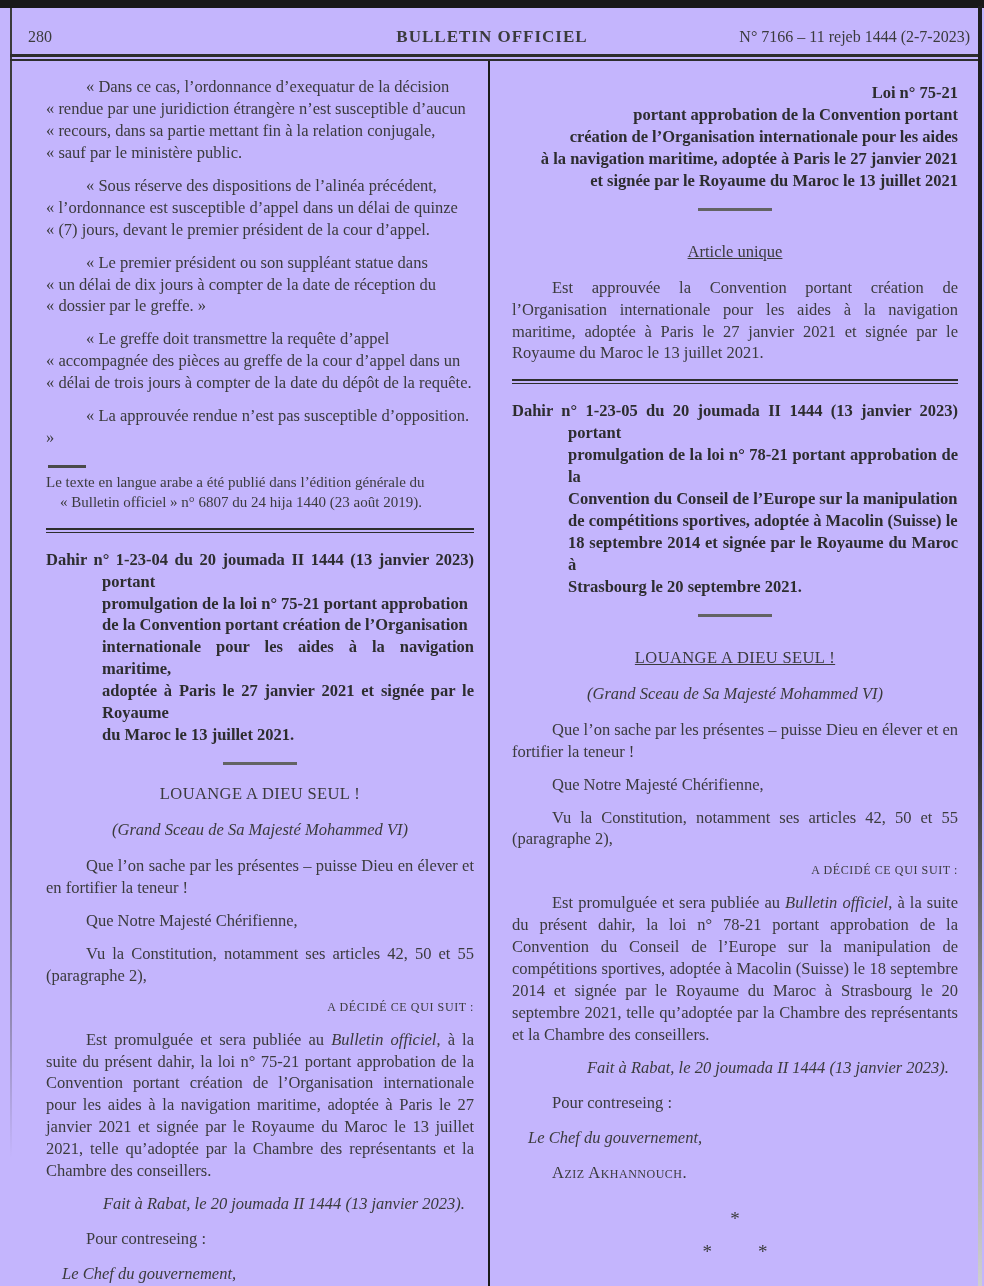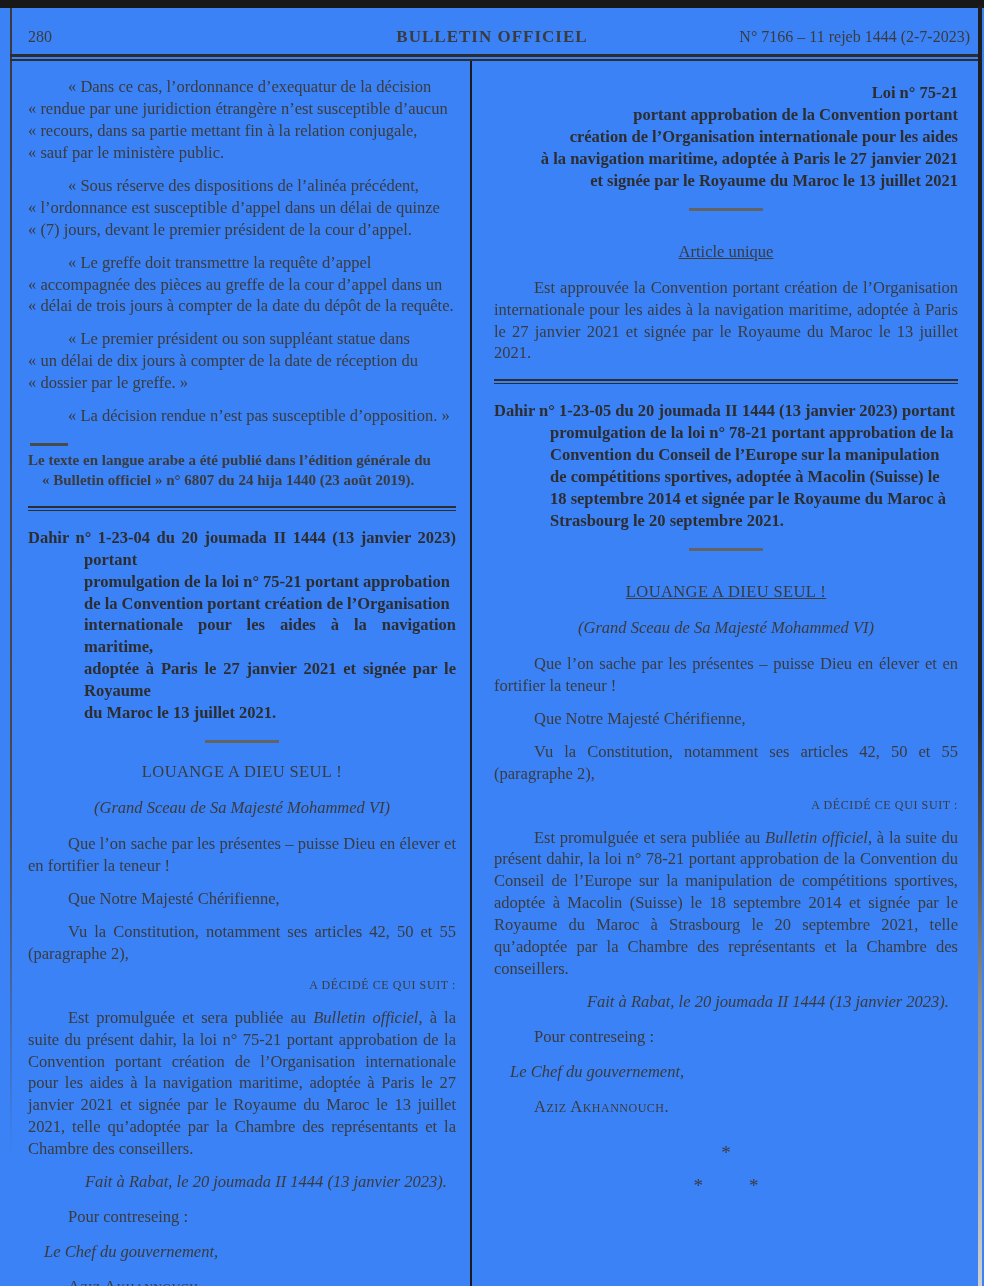--- a/index.html
+++ b/index.html
@@ -1,51 +1,51 @@
 <!DOCTYPE html>
 <html><head>
 <meta charset="utf-8">
 <style>
   html,body { margin:0; padding:0; background:#ffffff; }
   .page {
     position:relative; width:984px; height:1286px; overflow:hidden;
-    background:#3b82f6; color:#3b3b3d;
+    background:#c4b5fd; color:#3b3b3d;
     font-family:"Liberation Serif","DejaVu Serif",serif;
     font-size:16.5px; line-height:1.33;
   }
   
   .scan-top   { position:absolute; top:0; left:0; right:0; height:8px; background:#181818; }
   .scan-right { position:absolute; top:6px; right:2px; width:4px; height:1280px;
                 background:linear-gradient(#1e1e1e 0%,#222 55%,#8d8d8d 78%,#cfcfcf 100%); }
   .scan-left  { position:absolute; top:8px; left:10px; width:2px; height:1150px;
                 background:linear-gradient(#3a3a3a 0%,#4a4a4a 70%,rgba(120,120,120,0) 100%); }
   
   .header { position:absolute; top:26px; left:0; right:0; height:26px; }
   .pageno  { position:absolute; left:28px; top:0; font-size:16px; }
   .journal { position:absolute; left:50%; transform:translateX(-50%); top:0;
              font-weight:bold; font-size:17px; letter-spacing:1px; }
   .issue   { position:absolute; right:14px; top:0; font-size:16px; }
   .rule-double-top { position:absolute; top:54px; left:10px; right:6px; height:2px;
              border-top:3px solid #2d2d2d; border-bottom:2px solid #2d2d2d; }
   
-  .cols { position:absolute; top:61px; left:10px; right:8px; bottom:0; display:flex; }
+  .cols { position:absolute; top:61px; left:10px; right:8px; bottom:0; display:flex;padding-left:18px; }
   .col-left  { width:460px; padding:15px 14px 0 18px; box-sizing:border-box; }
   .divider   { width:2px; background:#1b1b1b; }
   .col-right { flex:1; padding:15px 18px 0 22px; box-sizing:border-box; }
   
   .p        { margin:0 0 11px; text-align:justify; text-indent:40px; }
   .quoted   { margin:0 0 11px; white-space:pre-line; text-indent:40px; }
   .hang     { margin:0 0 6px; white-space:pre-line; font-weight:bold; color:#2d2d2f;
               padding-left:56px; text-indent:-56px; text-align:justify; }
   .center   { text-align:center; }
   .bold-head{ font-weight:bold; color:#2d2d2f; white-space:pre-line; text-align:right;
               margin:6px 0 10px; }
   .rule-short { width:74px; border-top:3px solid #636363; margin:16px auto 18px; }
   .rule-foot  { width:38px; border-top:3px solid #4a4a4a; margin:16px 0 5px 2px; }
-  .footnote   { font-size:15px; line-height:1.32;font-weight:bold; }
+  .footnote   { font-size:15px; line-height:1.32; }
   .footnote .l2 { padding-left:14px; }
   .rule-double-col { height:2px; border-top:2px solid #2d2d2d; border-bottom:1px solid #2d2d2d;
               margin:15px 0 16px; }
   .louange  { text-align:center; letter-spacing:.4px; margin:4px 0 14px; }
   .sceau    { font-style:italic; text-align:center; margin:0 0 14px; }
   .decide   { text-align:right; font-size:12px; letter-spacing:.6px; margin:13px 0 13px; }
   .fait     { font-style:italic; text-align:right; margin:4px 9px 13px; }
   .contre   { text-indent:40px; margin:0 0 13px; }
   .chef     { font-style:italic; text-indent:16px; margin:4px 0 13px; }
   .signame  { font-variant:small-caps; letter-spacing:.5px; text-indent:40px; margin:0 0 10px; }
@@ -73,27 +73,27 @@
   <div class="cols">
 
     <div class="col-left">
       <p class="quoted">« Dans ce cas, l’ordonnance d’exequatur de la décision
 « rendue par une juridiction étrangère n’est susceptible d’aucun
 « recours, dans sa partie mettant fin à la relation conjugale,
 « sauf par le ministère public.</p>
       <p class="quoted">« Sous réserve des dispositions de l’alinéa précédent,
 « l’ordonnance est susceptible d’appel dans un délai de quinze
 « (7) jours, devant le premier président de la cour d’appel.</p>
+      <p class="quoted">« Le premier président ou son suppléant statue dans
+« un délai de dix jours à compter de la date de réception du
+« dossier par le greffe. »</p>
       <p class="quoted">« Le greffe doit transmettre la requête d’appel
 « accompagnée des pièces au greffe de la cour d’appel dans un
 « délai de trois jours à compter de la date du dépôt de la requête.</p>
-      <p class="quoted">« Le premier président ou son suppléant statue dans
-« un délai de dix jours à compter de la date de réception du
-« dossier par le greffe. »</p>
-      <p class="quoted">« La décision rendue n’est pas susceptible d’opposition. »</p>
+      <p class="quoted">« La approuvée rendue n’est pas susceptible d’opposition. »</p>
 
       <div class="rule-foot"></div>
       <div class="footnote">
         <div>Le texte en langue arabe a été publié dans l’édition générale du</div>
         <div class="l2">« Bulletin officiel » n° 6807 du 24 hija 1440 (23 août 2019).</div>
       </div>
 
       <div class="rule-double-col"></div>
 
       <p class="hang">Dahir n° 1-23-04 du 20 joumada II 1444 (13 janvier 2023) portant

